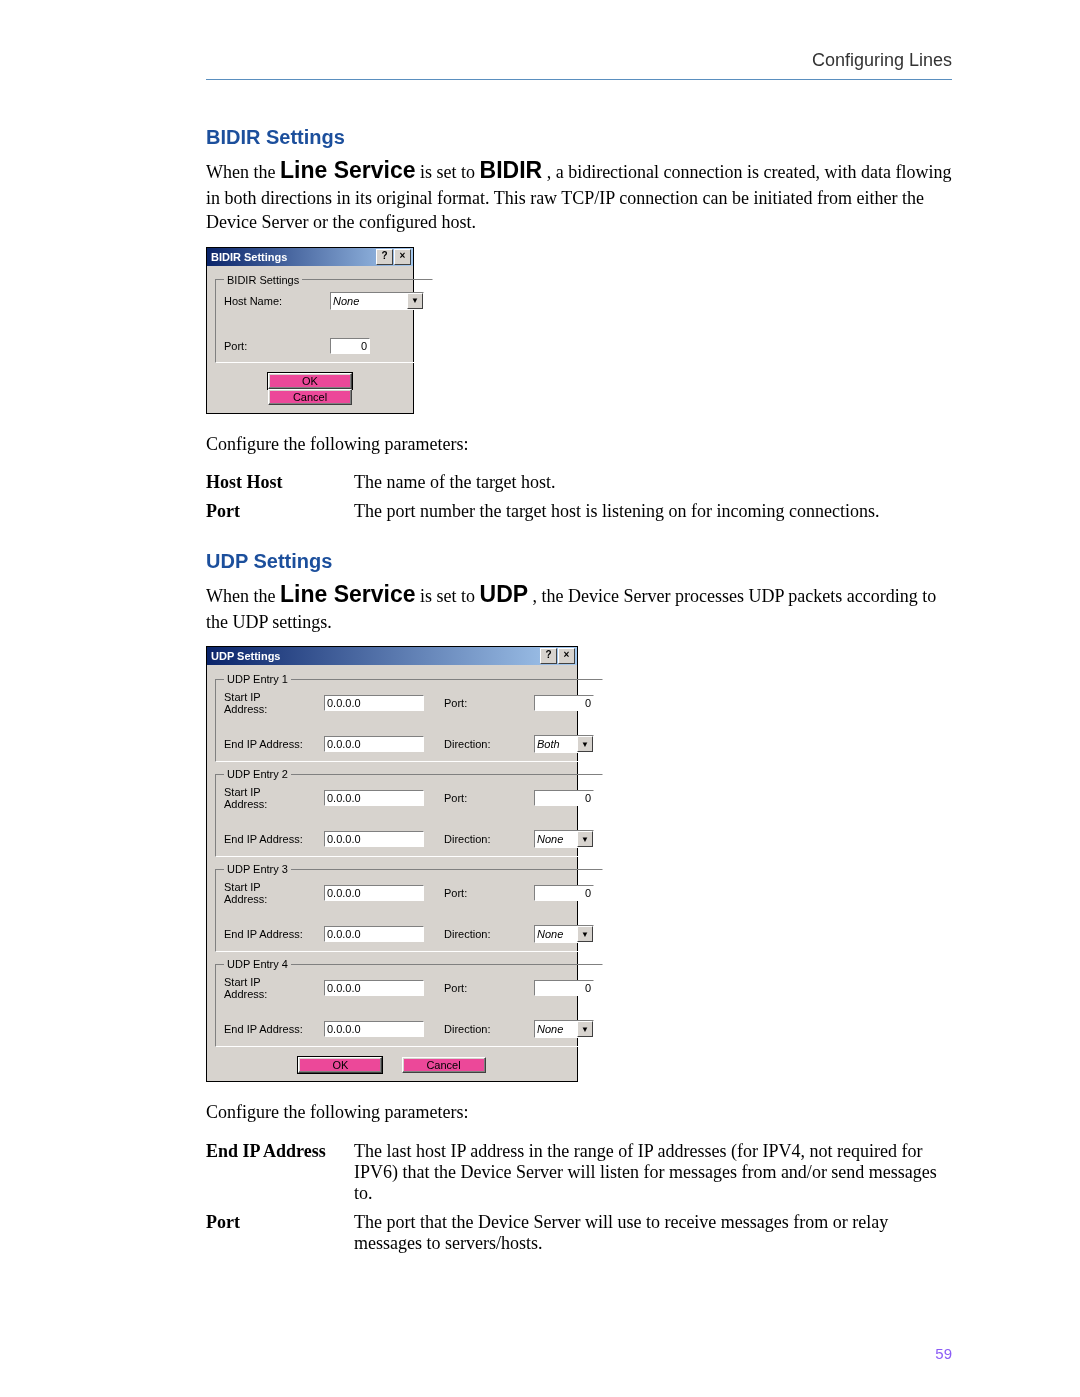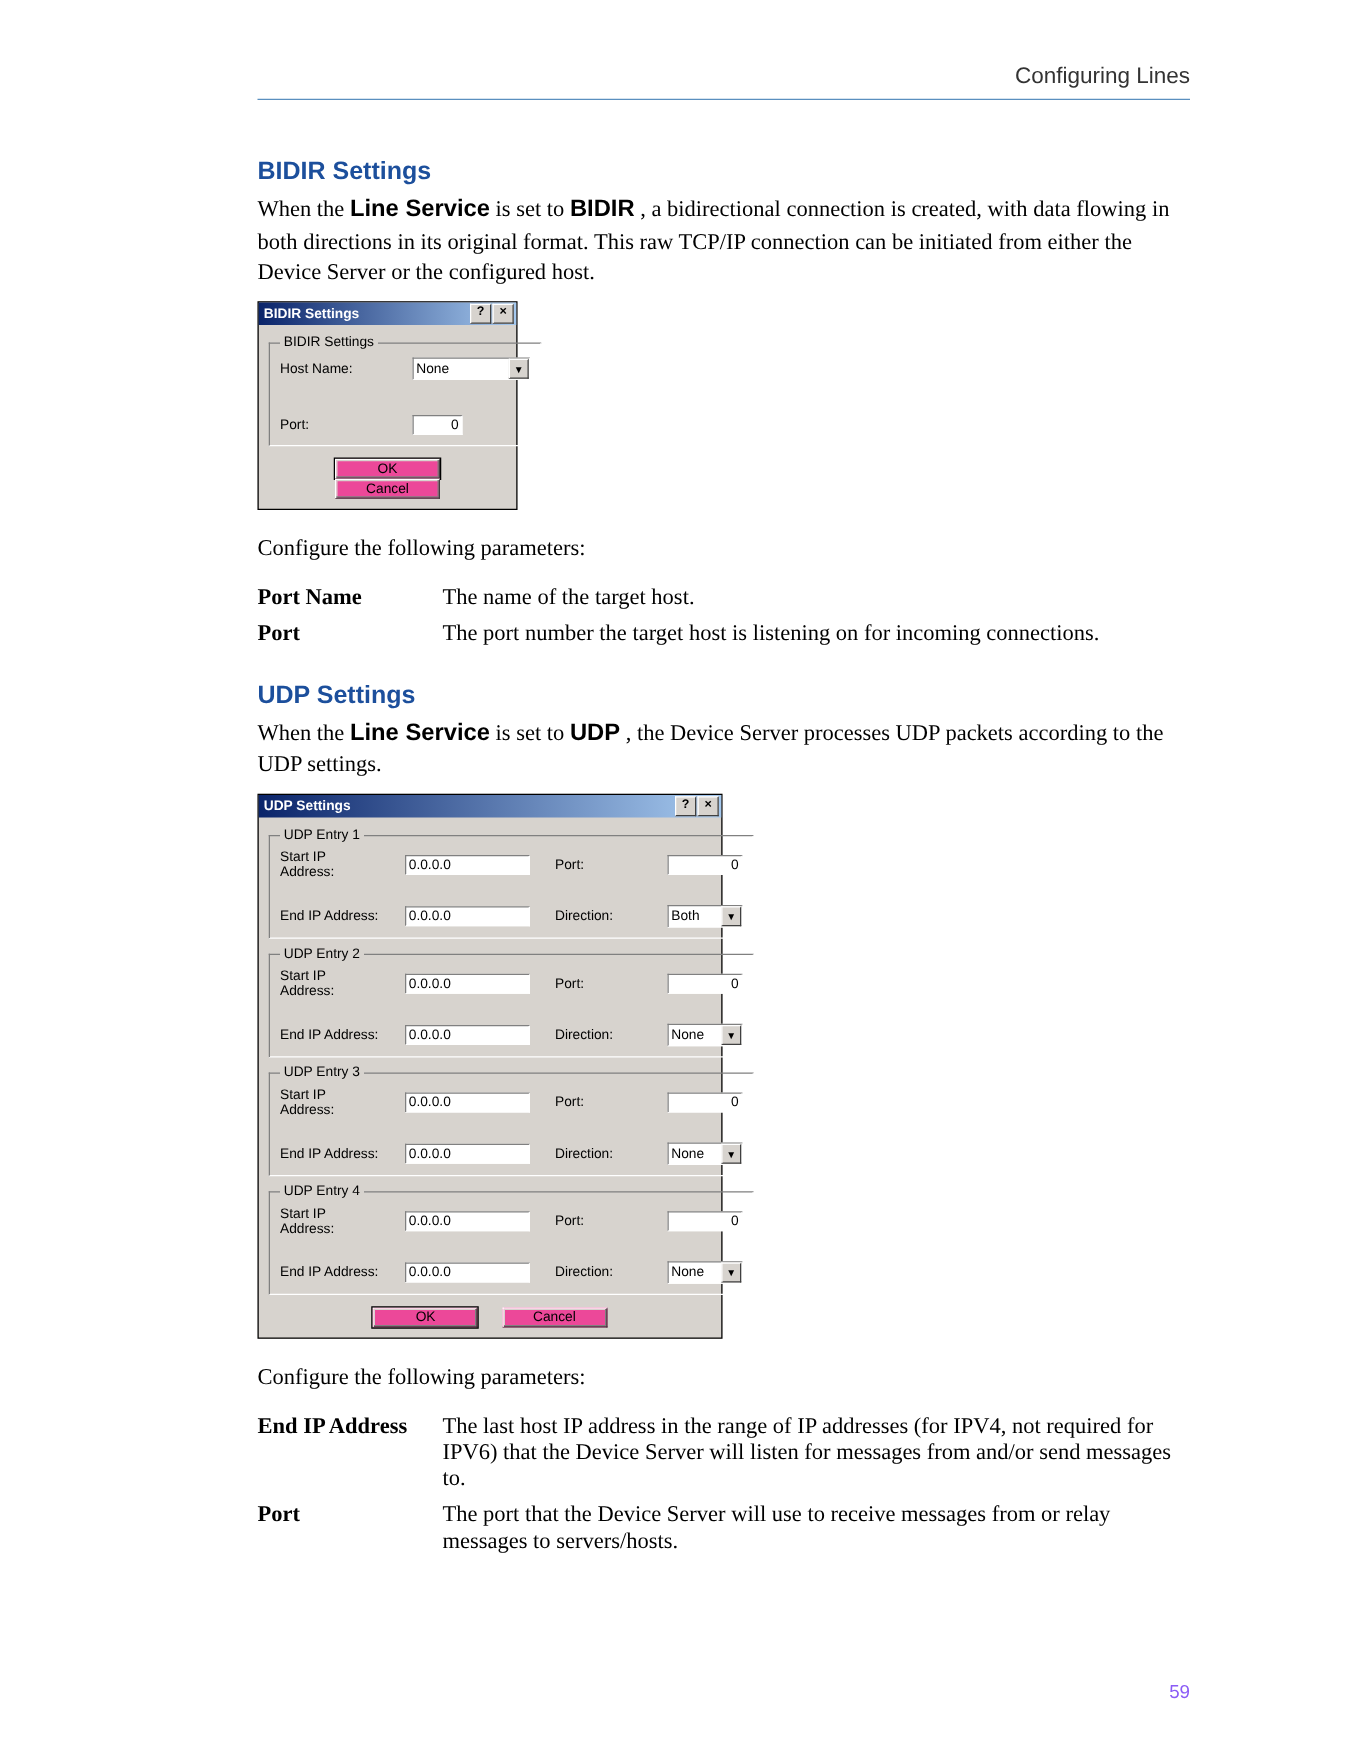--- a/index.html
+++ b/index.html
@@ -36,21 +36,21 @@
     margin: 0 0 6px 0;
   }
   p.body {
     font-size: 18px;
     line-height: 1.35;
     margin: 0 0 12px 0;
   }
   p.body .sans-bold {
     font-family: Arial, Helvetica, sans-serif;
     font-weight: bold;
-    font-size: 19px;
+    font-size: 23px;
   }
 
   
   .dlg {
     font-family: Tahoma, Arial, sans-serif;
     font-size: 11px;
     color: #000;
     background: #d7d3ce;
     border: 1px solid #000;
     box-shadow: none;
@@ -128,20 +128,21 @@
     display: flex;
     align-items: center;
     justify-content: space-between;
     border: 1px solid #808080;
     border-right-color: #fff;
     border-bottom-color: #fff;
     background: #fff;
     font-size: 11px;
     padding-left: 2px;
     box-sizing: border-box;
+    font-style: italic;
   }
   .wselect .arrow {
     width: 14px; height: 14px;
     background: #d7d3ce;
     border: 1px solid #fff;
     border-right-color: #404040;
     border-bottom-color: #404040;
     display: flex; align-items: center; justify-content: center;
     font-size: 8px;
   }
@@ -234,21 +235,21 @@
         <span class="wbutton">Cancel</span>
       </div>
     </div>
   </div>
 
   <p class="body" style="margin-top:18px;">Configure the following parameters:</p>
 
   <table class="param">
     <tbody>
         <tr>
-      <td class="k">Port Name</td>
+      <td class="k">Host Host</td>
       <td>The name of the target host.</td>
     </tr>
     <tr>
       <td class="k">Port</td>
       <td>The port number the target host is listening on for incoming connections.</td>
     </tr>
   </tbody>
     </table>
 
   <div class="gap-lg"></div>

